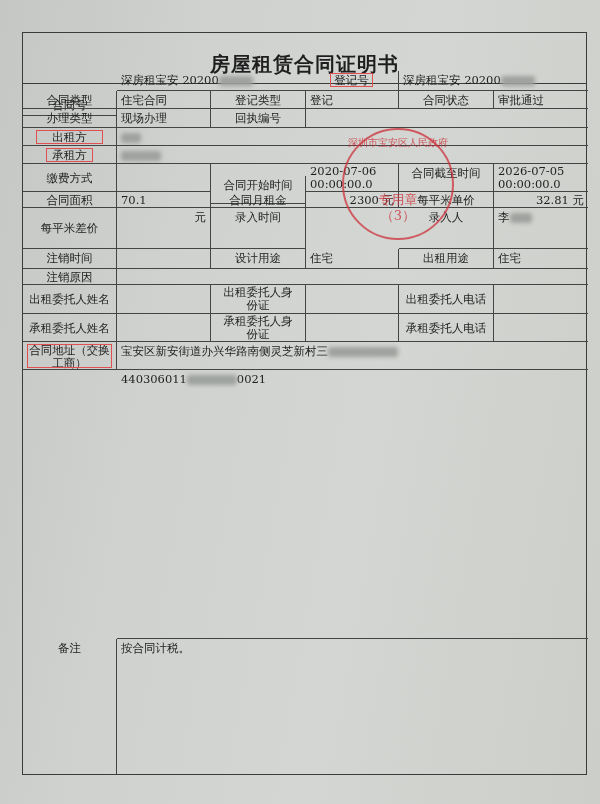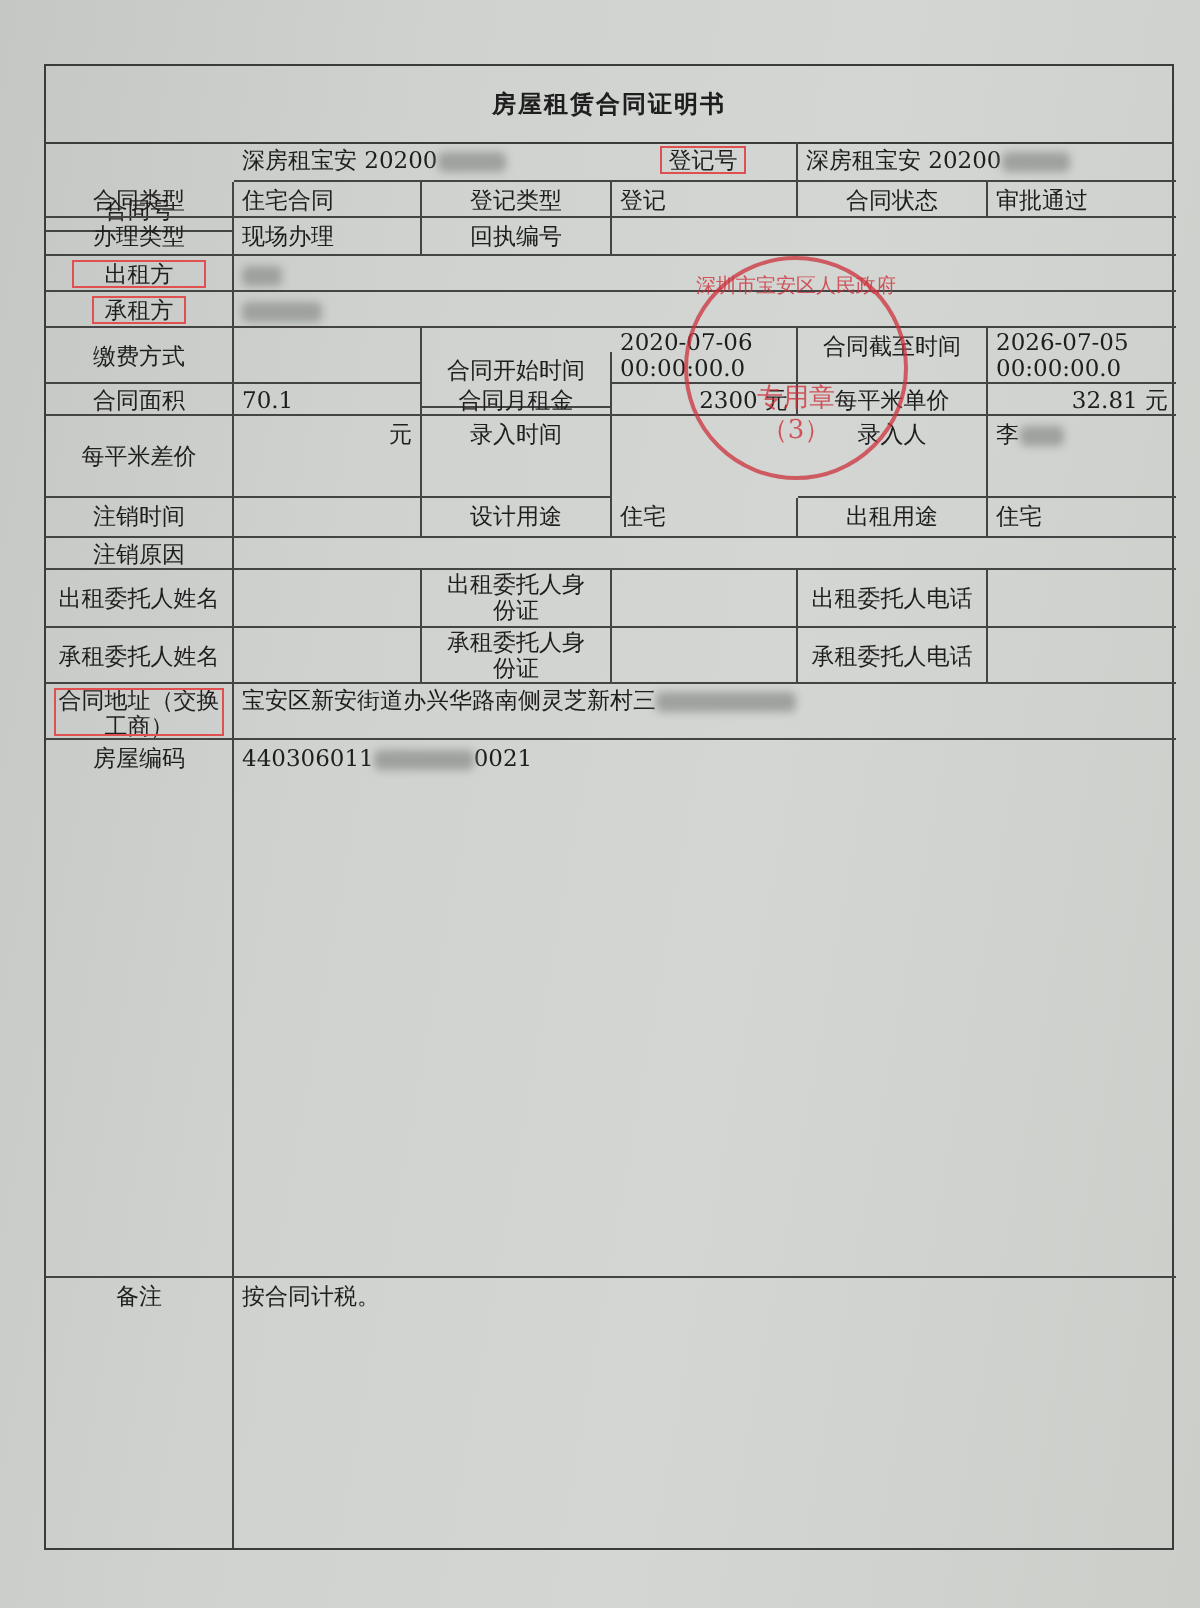--- a/index.html
+++ b/index.html
@@ -1,22 +1,22 @@
 <!DOCTYPE html>
 <html><head>
 <meta charset="utf-8">
 <style>
   html,body{margin:0;padding:0;}
   body{width:600px;height:804px;background:#c9ccc8;position:relative;overflow:hidden;
        font-family:"DejaVu Serif","Liberation Serif",serif;color:#1e1e1e;}
   .paper{position:absolute;left:0;top:0;width:600px;height:804px;
        background:linear-gradient(100deg,#c4c7c3 0%,#cfd2ce 30%,#d3d6d2 60%,#cbcec9 100%);}
   .doc{position:absolute;left:22px;top:32px;width:565px;height:743px;border:1.5px solid #3b3b3b;box-sizing:border-box;}
-  .title{position:absolute;left:0;top:0;width:100%;height:38px;border-bottom:1.2px solid #3b3b3b;
-       display:flex;align-items:center;justify-content:center;font-size:12px;font-weight:bold;letter-spacing:1px;}
+  .title{position:absolute;left:0;top:12px;width:100%;height:38px;border-bottom:1.2px solid #3b3b3b;
+       display:flex;align-items:center;justify-content:center;font-size:20px;font-weight:bold;letter-spacing:1px;}
   .cell{position:absolute;box-sizing:border-box;border-right:1px solid #444;border-bottom:1px solid #444;
        font-size:11.5px;line-height:17px;padding:1px 4px;overflow:hidden;}
   .lbl{text-align:center;}
   .val{text-align:left;}
   .right{text-align:right;}
   .noR{border-right:none;}
   .boxed{outline:1.3px solid #e05050;outline-offset:-1px;}
   .blur{display:inline-block;height:10px;background:#9ea19d;filter:blur(2px);vertical-align:middle;border-radius:3px;}
   .stamp{position:absolute;left:342px;top:128px;width:112px;height:112px;border:2.5px solid rgba(205,50,60,0.75);border-radius:50%;
        pointer-events:none;box-sizing:border-box;}
@@ -95,21 +95,20 @@
   <div class="cell lbl" style="left:188px;top:281px;width:95px;height:28px;line-height:13px;padding:1px 10px;">承租委托人身份证</div>
   <div class="cell val" style="left:283px;top:281px;width:93px;height:28px;"></div>
   <div class="cell lbl" style="left:376px;top:281px;width:95px;height:28px;line-height:26px;">承租委托人电话</div>
   <div class="cell val noR" style="left:471px;top:281px;width:94px;height:28px;"></div>
 
   <div class="cell lbl" style="left:0;top:309px;width:94px;height:28px;line-height:13px;padding:2px 4px;">
         <div class="boxed" style="height:24px;">合同地址（交换工商）</div>
       </div>
   <div class="cell val noR" style="left:94px;top:309px;width:471px;height:28px;font-family:Liberation Mono, monospace;"><span>宝安区新安街道办兴华路南侧灵芝新村三</span><span class="blur" style="width:70px;"></span></div>
 
-  <div class="cell lbl" style="left:0;top:337px;width:94px;height:269px;">房屋编码</div>
   <div class="cell val noR" style="left:94px;top:337px;width:471px;height:269px;"><span>440306011</span><span class="blur" style="width:50px;"></span><span>0021</span></div>
 
   <div class="cell lbl" style="left:0;top:606px;width:94px;height:135px;border-bottom:none;">备注</div>
   <div class="cell val noR" style="left:94px;top:606px;width:471px;height:135px;border-bottom:none;">按合同计税。</div>
  </div>
 
  <div class="stamp">
    <div class="stamp-arc">深圳市宝安区人民政府</div>
    <div class="stamp-text">
      <div>专用章</div>

